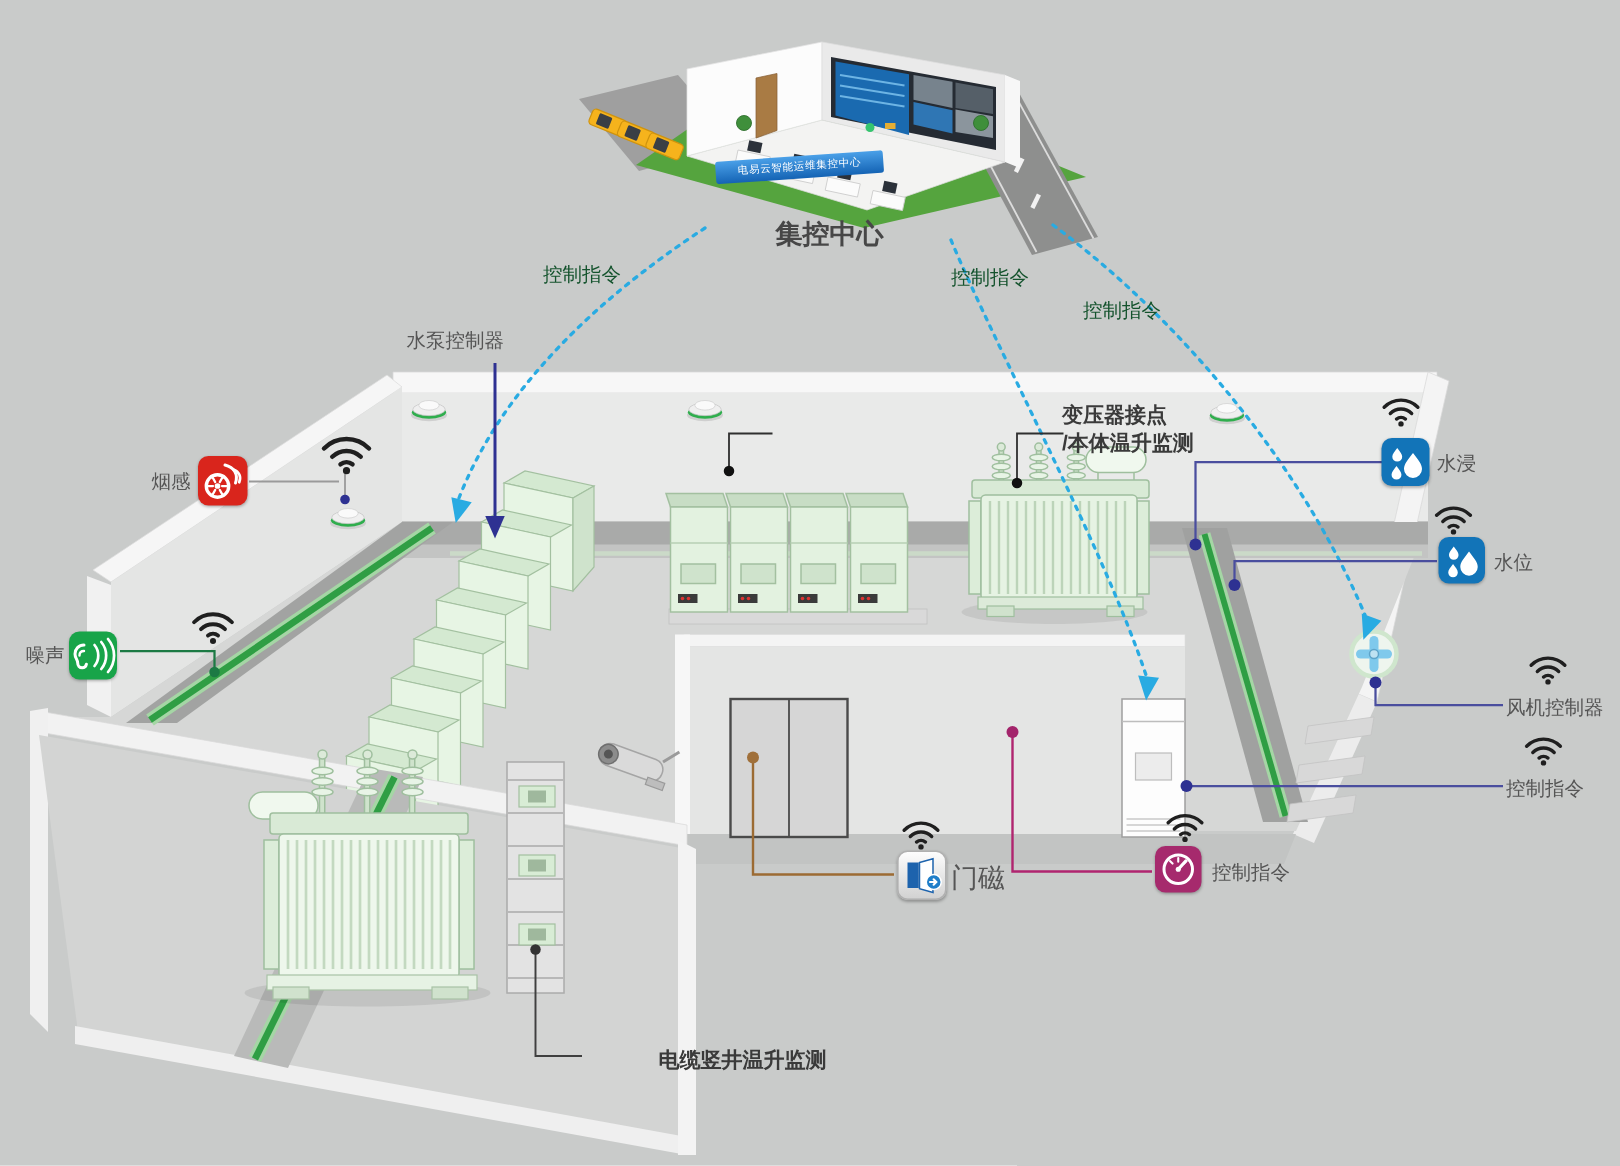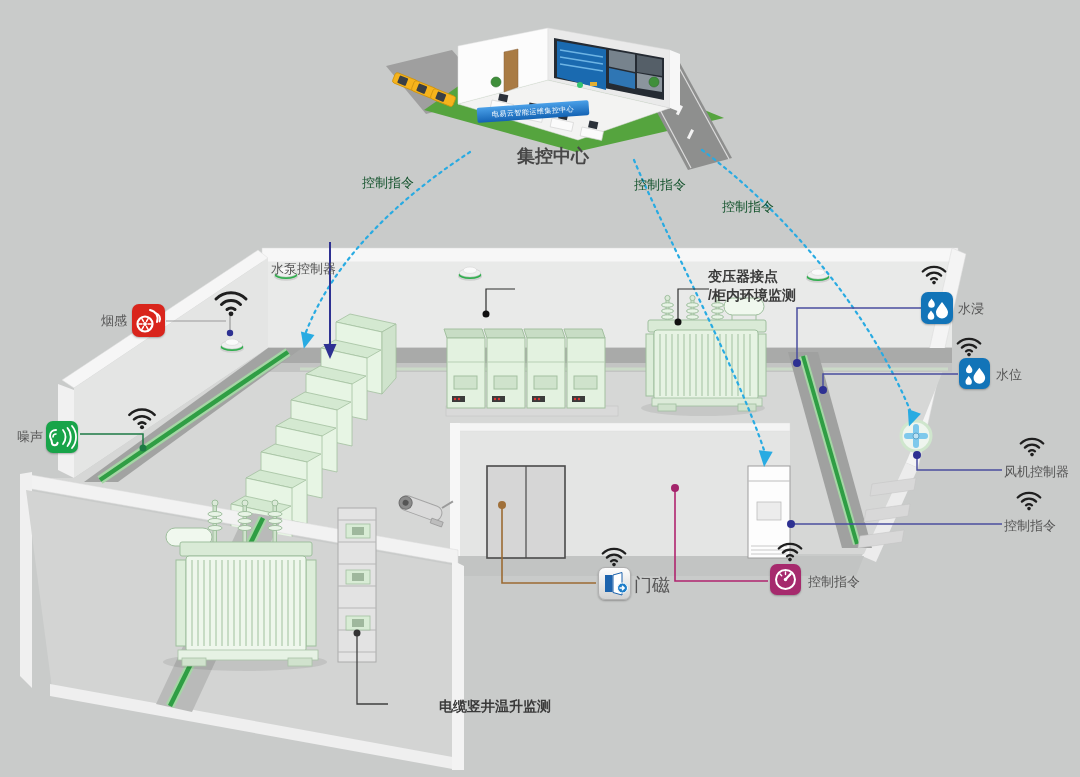--- a/index.html
+++ b/index.html
@@ -401,25 +401,25 @@
   </g>
 </svg>
 
 <div class="lbl lbl-title" style="left:498px;top:146px;">集控中心</div>
 <div class="banner">电易云智能运维集控中心</div>
 
 <div class="lbl lbl-cmd" style="left:362px;top:175px;">控制指令</div>
 <div class="lbl lbl-cmd" style="left:634px;top:177px;">控制指令</div>
 <div class="lbl lbl-cmd" style="left:722px;top:199px;">控制指令</div>
 
-<div class="lbl" style="left:271px;top:219px;margin-top:42px;">水泵控制器</div>
+<div class="lbl" style="left:271px;top:219px;">水泵控制器</div>
 
 <div class="lbl-strong lbl" style="left:708px;top:256px;">
   <span style="display:block;margin-top:11px;">变压器接点</span>
-  <span style="display:block;">/柜内环境监测</span>
+  <span style="display:block;">/本体温升监测</span>
 </div>
 <div class="lbl lbl-strong" style="left:392px;top:697px;padding-left:47px;">电缆竖井温升监测</div>
 
 <div class="lbl" style="left:101px;top:313px;">烟感</div>
 <div class="lbl" style="left:17px;top:429px;text-align:center;">噪声</div>
 <div class="lbl" style="left:958px;top:301px;">水浸</div>
 <div class="lbl" style="left:996px;top:367px;">水位</div>
 <div class="lbl" style="left:1004px;top:464px;">风机控制器</div>
 <div class="lbl" style="left:1004px;top:518px;">控制指令</div>
 <div class="lbl" style="left:634px;top:575px;font-size:18px;">门磁</div>

